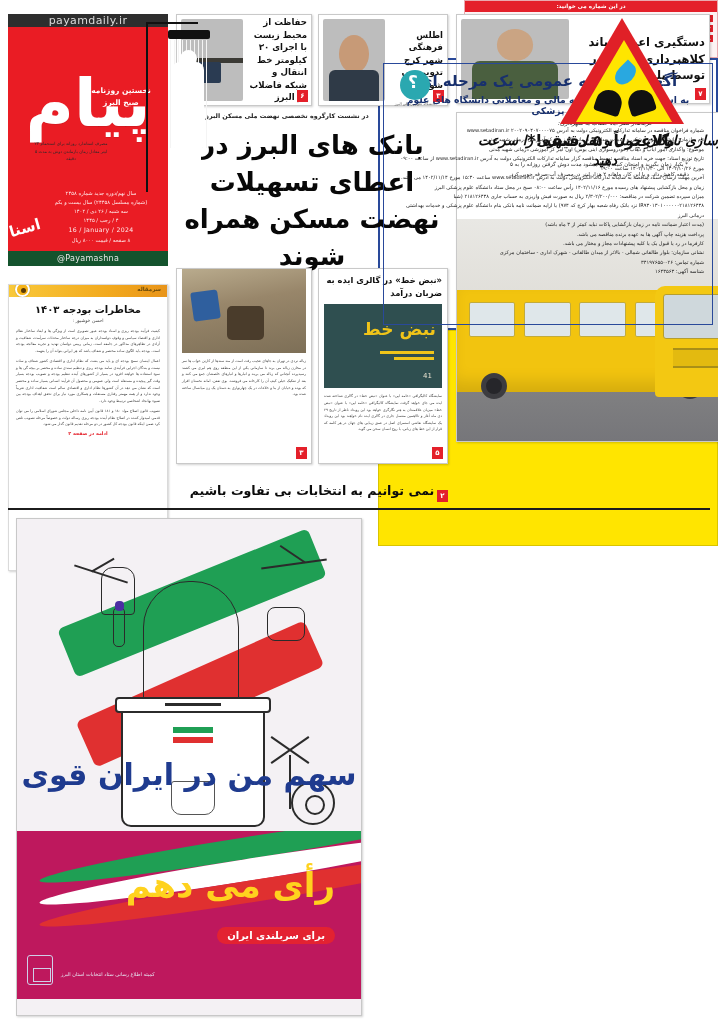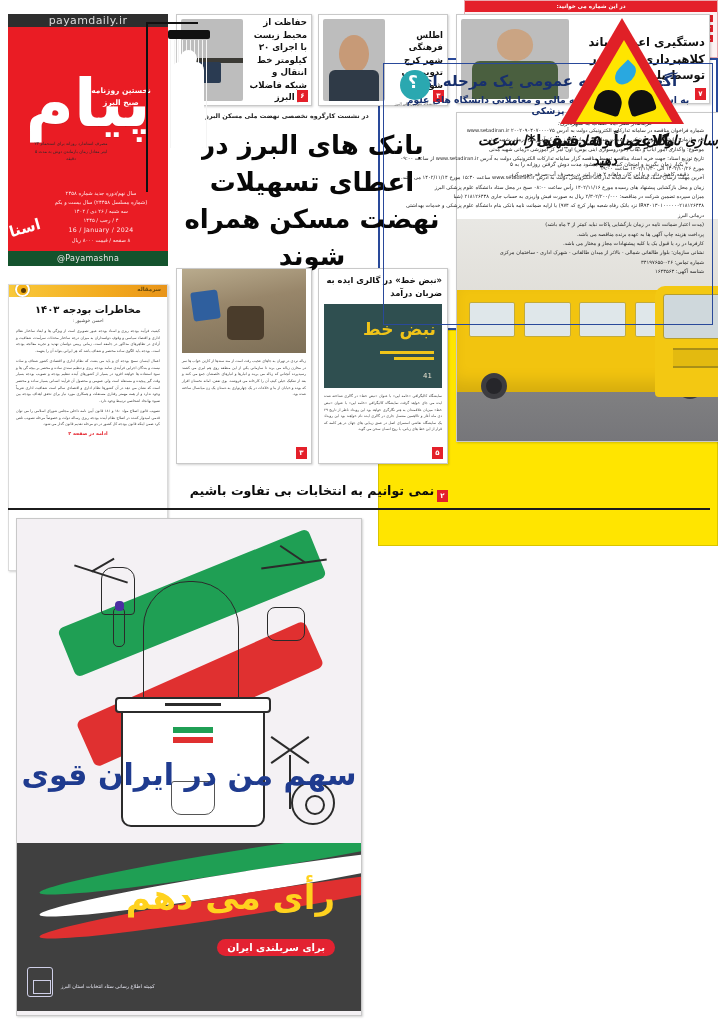--- a/index.html
+++ b/index.html
@@ -174,22 +174,22 @@
   .fist { position: absolute; right: 56px; top: 88px; width: 38px; height: 34px; border: 1.6px solid #2b2b2b; border-radius: 8px; }
   .vfinger { position: absolute; left: 84px; top: 48px; width: 34px; height: 48px; border: 1.6px solid #2b2b2b; border-radius: 12px 12px 4px 4px; }
   .inkfinger { position: absolute; left: 96px; top: 88px; width: 12px; height: 40px; border: 1.6px solid #2b2b2b; border-radius: 5px; }
   .inkfinger::before { content:""; position:absolute; left:1px; top:-7px; width:9px; height:10px; background:#4b2fa3; border-radius:4px; }
   .plane1 { position: absolute; left: 56px; top: 54px; width: 56px; height: 2px; background: #2b2b2b; transform: rotate(18deg); }
   .plane1::after { content:""; position:absolute; left:14px; top:-9px; width:26px; height:2px; background:#2b2b2b; transform: rotate(-48deg); }
   .plane2 { position: absolute; right: 34px; top: 44px; width: 66px; height: 2px; background: #2b2b2b; transform: rotate(-8deg); }
   .plane2::after { content:""; position:absolute; left:18px; top:-10px; width:30px; height:2px; background:#2b2b2b; transform: rotate(42deg); }
   #poster-slogan { position: absolute; left: 0; right: 0; top: 238px; text-align: center; font-size: 30px; font-weight: bold; color: #1f3b8f; }
   #poster-blue {
-    position: absolute; left: 0; right: 0; bottom: 4px; height: 168px;
-    background: #404040; overflow: hidden;
+    position: absolute; left: 0; right: 0; bottom: 16px; height: 168px;
+    background: #be185d; overflow: hidden;
   }
   .ribbon { position: absolute; height: 22px; width: 420px; left: 20px; border-radius: 50%; }
   .rb1 { background: #1f9f54; top: 6px; transform: rotate(-9deg); }
   .rb2 { background: #ffffff; top: 28px; transform: rotate(-9deg); }
   .rb3 { background: #e03030; top: 50px; transform: rotate(-9deg); }
   #vote-txt { position: absolute; right: 26px; top: 34px; font-size: 34px; font-weight: bold; color: #ffd21e; }
   #vote-badge {
     position: absolute; right: 26px; top: 96px; background: #e32231; color: #fff;
     font-size: 10px; font-weight: bold; padding: 3px 10px; border-radius: 10px;
   }

